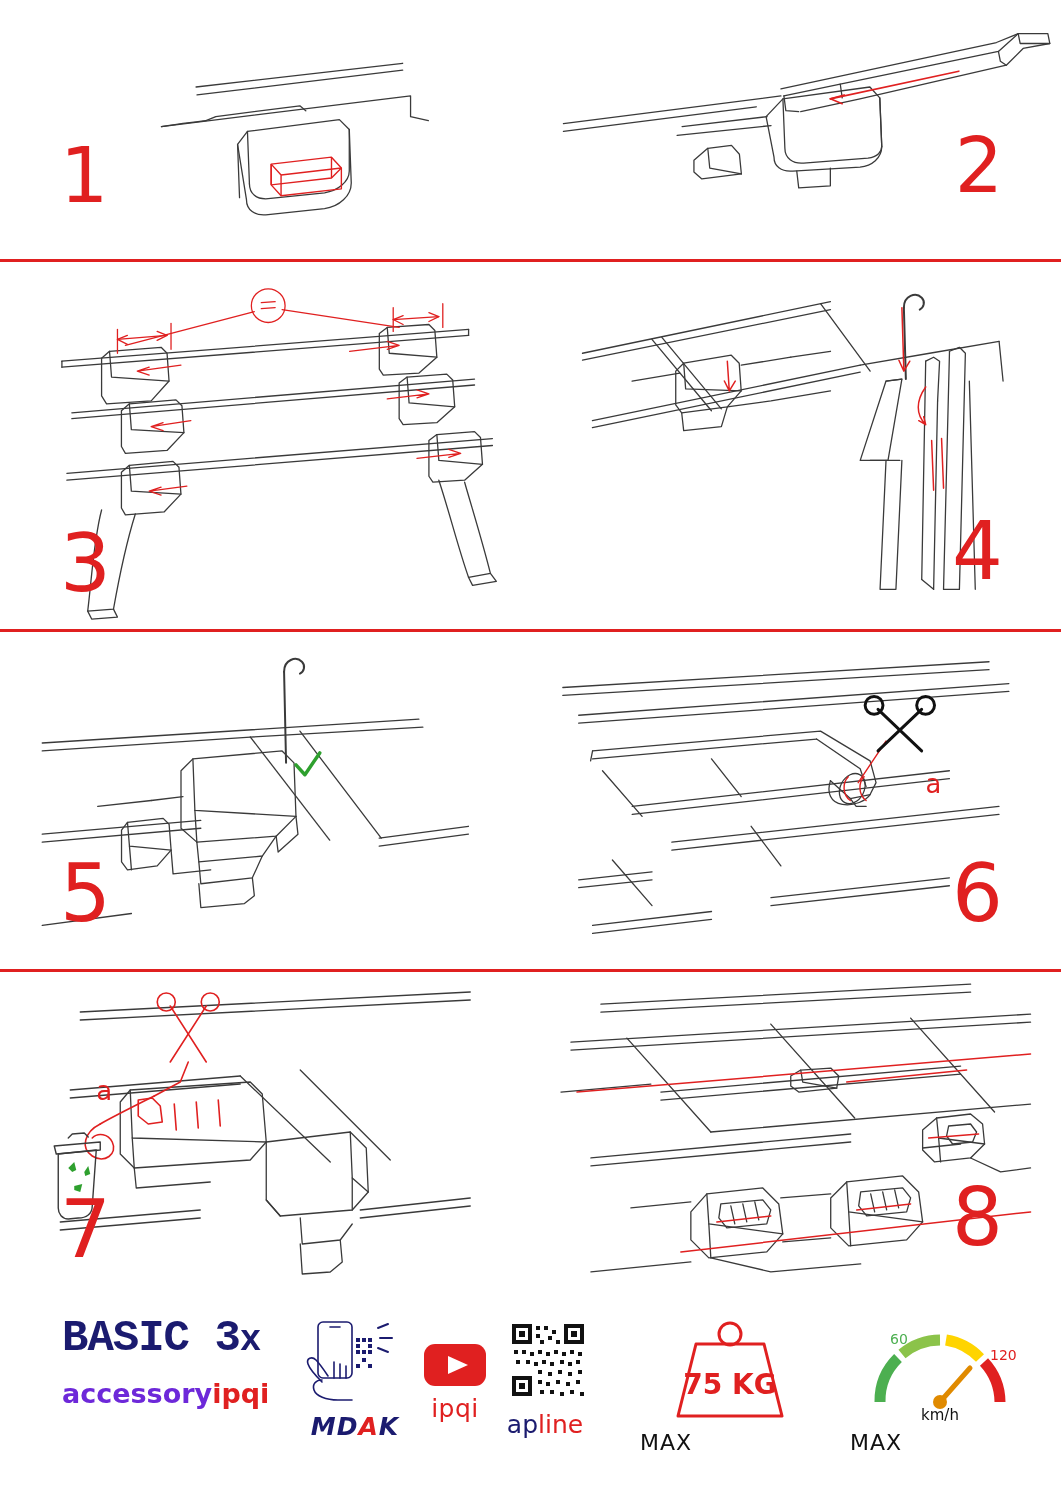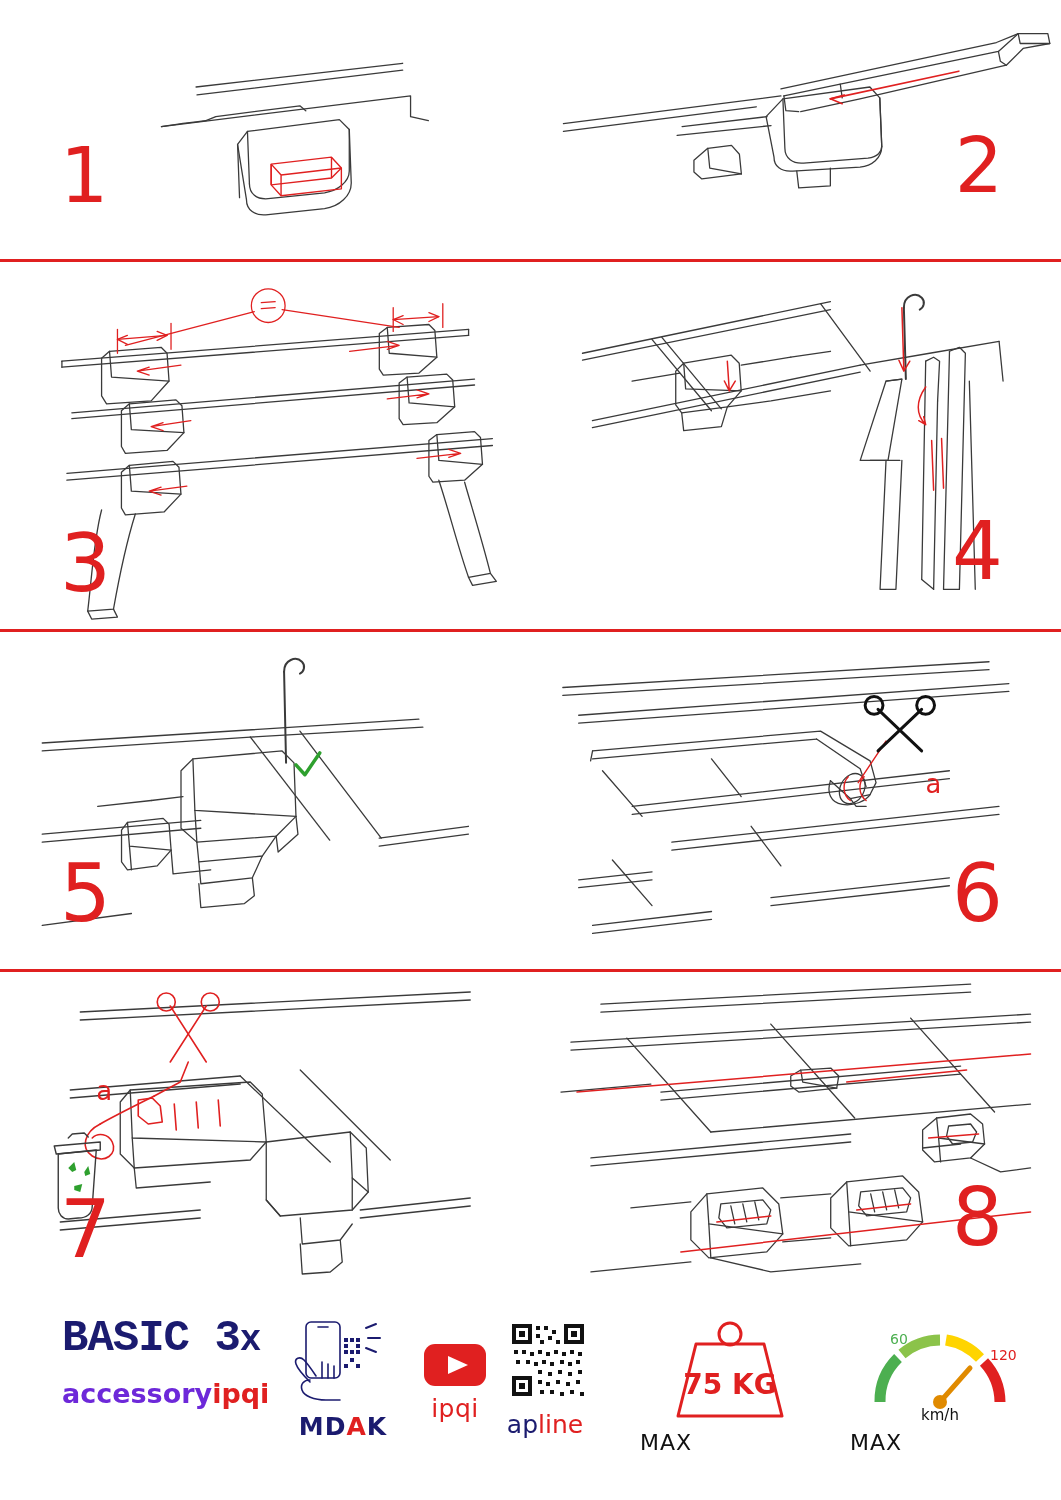--- a/index.html
+++ b/index.html
@@ -498,21 +498,21 @@
 
     <div class="brandblock">
       <div class="brand-title">
         <span>BASIC 3</span><span class="x">x</span>
       </div>
       <div class="brand-sub">
         <span class="a">accessory</span><span class="b">ipqi</span>
       </div>
     </div>
 
-    <div class="logo-item" style="left:288px; top:22px; width:110px;">
+    <div class="logo-item" style="left:300px; top:22px; width:110px;font-style:italic;">
       <svg width="110" height="86" viewBox="0 0 110 86">
         <g fill="none" stroke="#1b1b6f" stroke-width="1.6" stroke-linejoin="round" stroke-linecap="round">
           <rect x="18" y="4" width="34" height="56" rx="5"></rect>
           <path d="M30 9 L40 9"></path>
           <path d="M22 62 C16 62 12 66 14 72 C16 78 26 82 38 82 L52 82"></path>
           <path d="M28 58 C24 52 20 46 16 42 C12 38 6 40 8 46 C10 52 16 58 22 64"></path>
           <path d="M34 60 L34 44"></path>
           <path d="M40 60 L40 46"></path>
           <path d="M46 60 L46 48"></path>
         </g>

